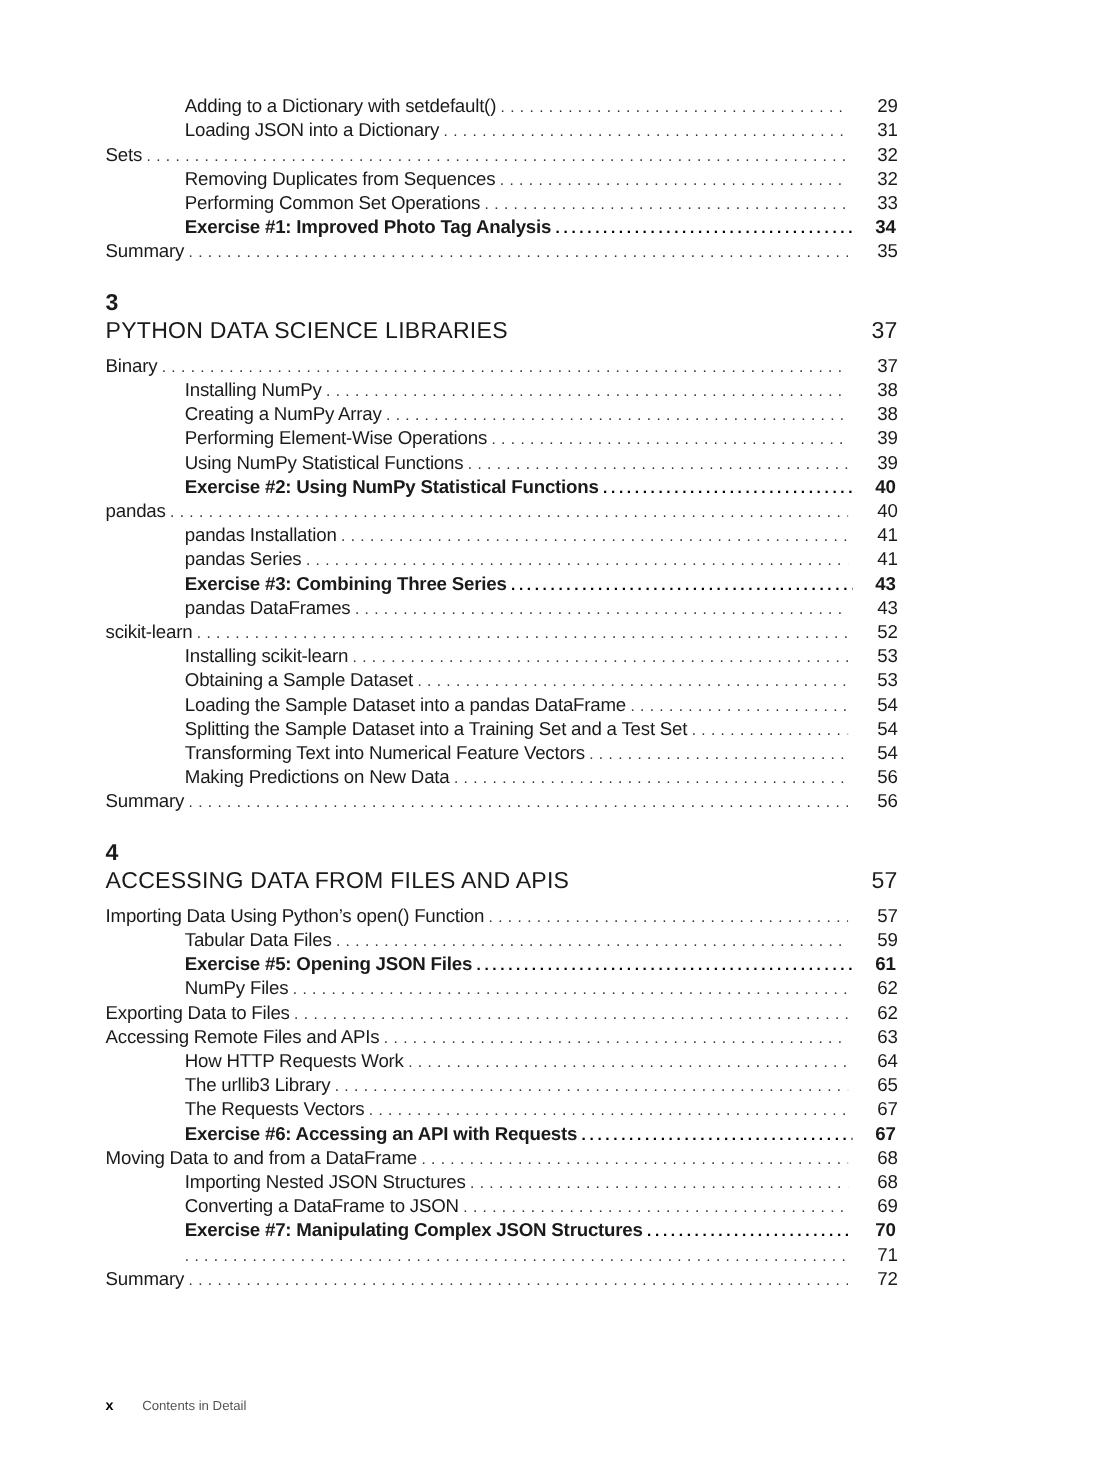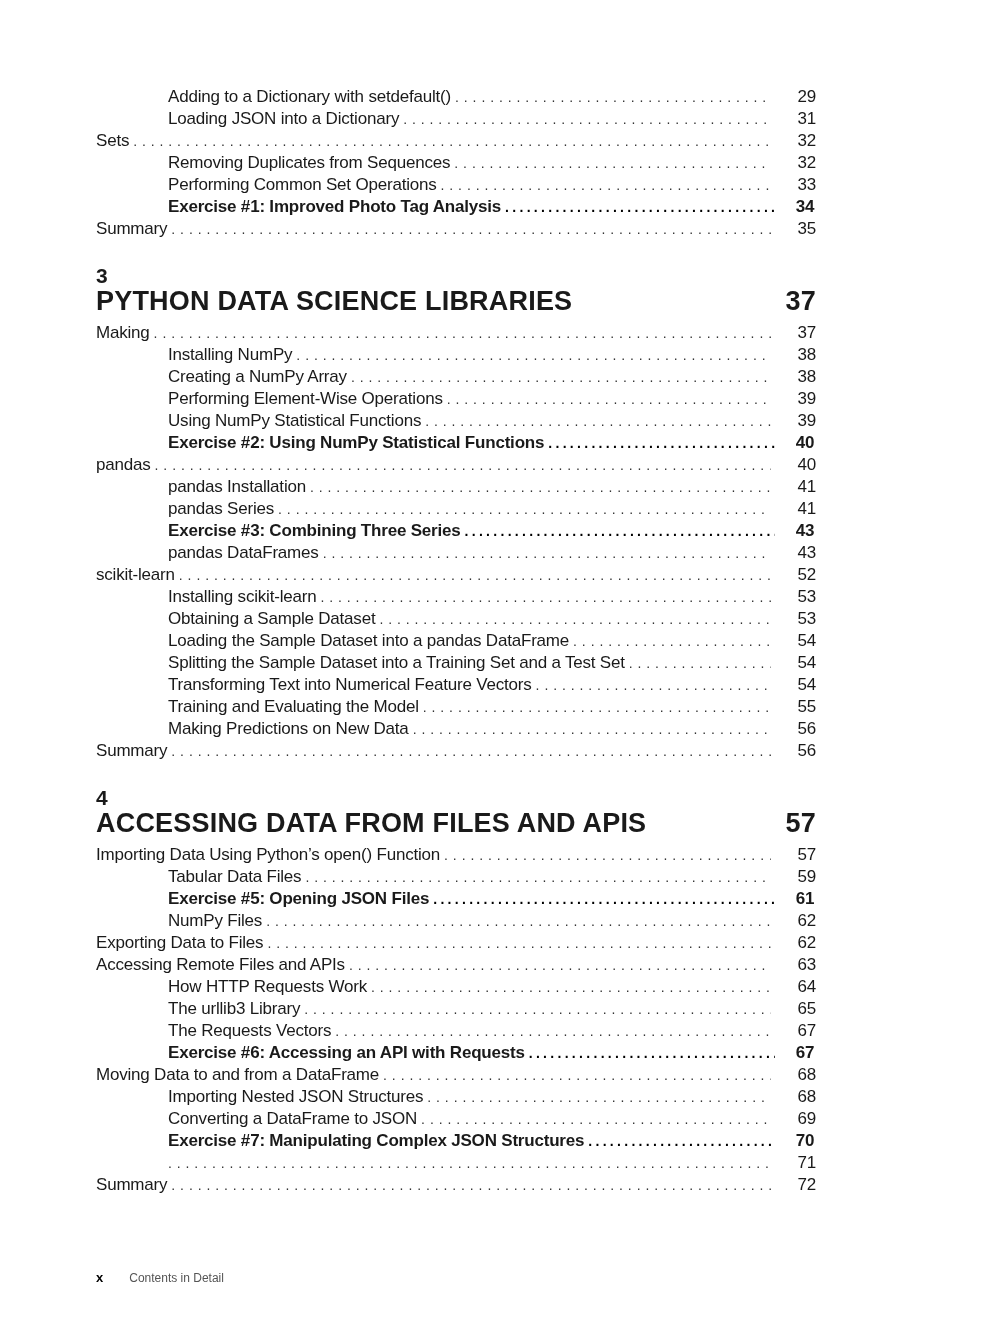--- a/index.html
+++ b/index.html
@@ -12,21 +12,21 @@
   .row .title { flex:0 0 auto; padding-right:4px; }
   .row .leader { flex:1 1 auto; overflow:hidden; color:#333; letter-spacing:3.2px; font-size:14px; }
   .row .leader::before { content:". . . . . . . . . . . . . . . . . . . . . . . . . . . . . . . . . . . . . . . . . . . . . . . . . . . . . . . . . . . . . . . . . . . . . . . . . . . . . . . . . . . . . . . . . . . . . ."; letter-spacing:0; word-spacing:1px; }
   .row .page-num { flex:0 0 auto; padding-left:4px; min-width:22px; text-align:right;margin-left:19px; }
   .row.bold { font-weight:bold; }
   .row.bold .leader { color:#000; }
   .row.bold .leader::before { content:"..................................................................................................................................................................."; letter-spacing:3.3px; word-spacing:0; font-weight:bold; }
   .row.bold .page-num { padding-left:0;text-align:center; }
   .chapter { margin-top:24px; margin-bottom:4px; }
   .chapter .num { font-size:21px; font-weight:bold; line-height:24px; height:24px; }
-  .chapter .head { display:flex; justify-content:space-between; font-size:27px; font-weight:bold;
+  .chapter .head { display:flex; justify-content:space-between; font-size:21px; font-weight:normal;
                    line-height:26px; height:30px; letter-spacing:0.2px; }
   .footer { position:absolute; left:96px; top:1270px; font-size:12px; color:#555; display:flex; align-items:baseline; }
   .footer .pnum { font-weight:bold; color:#000; font-size:13px; margin-right:26px; }
 </style>
 </head>
 <body>
 
 <div class="page" id="toc">
     <div>
       <div class="row l2">
@@ -67,21 +67,21 @@
     </div>
     <div>
       <div class="chapter">
         <div class="num">3</div>
         <div class="head">
           <span>PYTHON DATA SCIENCE LIBRARIES</span>
           <span>37</span>
         </div>
       </div>
       <div class="row">
-        <span class="title">Making</span>
+        <span class="title">Binary</span>
         <span class="leader"></span>
         <span class="page-num">37</span>
       </div>
       <div class="row l2">
         <span class="title">Installing NumPy</span>
         <span class="leader"></span>
         <span class="page-num">38</span>
       </div>
       <div class="row l2">
         <span class="title">Creating a NumPy Array</span>
@@ -150,25 +150,20 @@
       </div>
       <div class="row l2">
         <span class="title">Splitting the Sample Dataset into a Training Set and a Test Set</span>
         <span class="leader"></span>
         <span class="page-num">54</span>
       </div>
       <div class="row l2">
         <span class="title">Transforming Text into Numerical Feature Vectors</span>
         <span class="leader"></span>
         <span class="page-num">54</span>
-      </div>
-      <div class="row l2">
-        <span class="title">Training and Evaluating the Model</span>
-        <span class="leader"></span>
-        <span class="page-num">55</span>
       </div>
       <div class="row l2">
         <span class="title">Making Predictions on New Data</span>
         <span class="leader"></span>
         <span class="page-num">56</span>
       </div>
       <div class="row">
         <span class="title">Summary</span>
         <span class="leader"></span>
         <span class="page-num">56</span>

